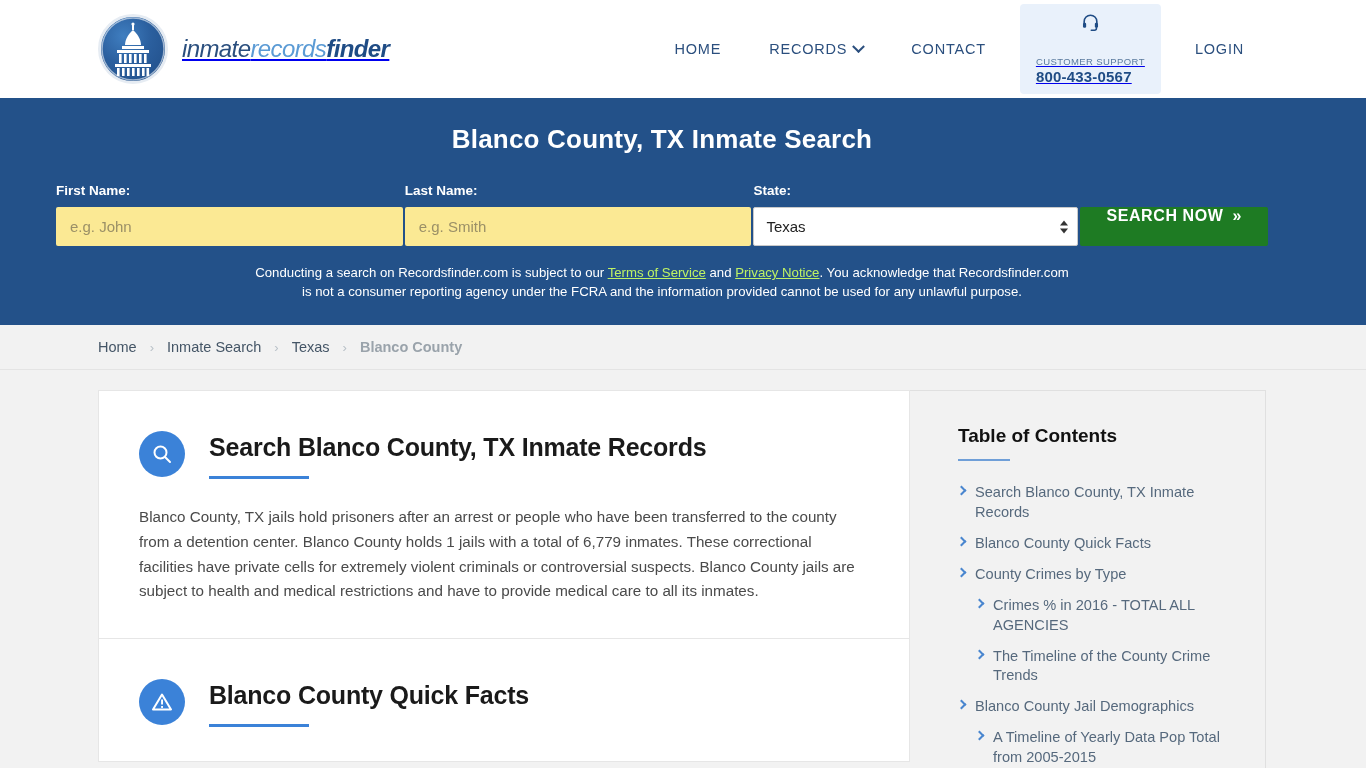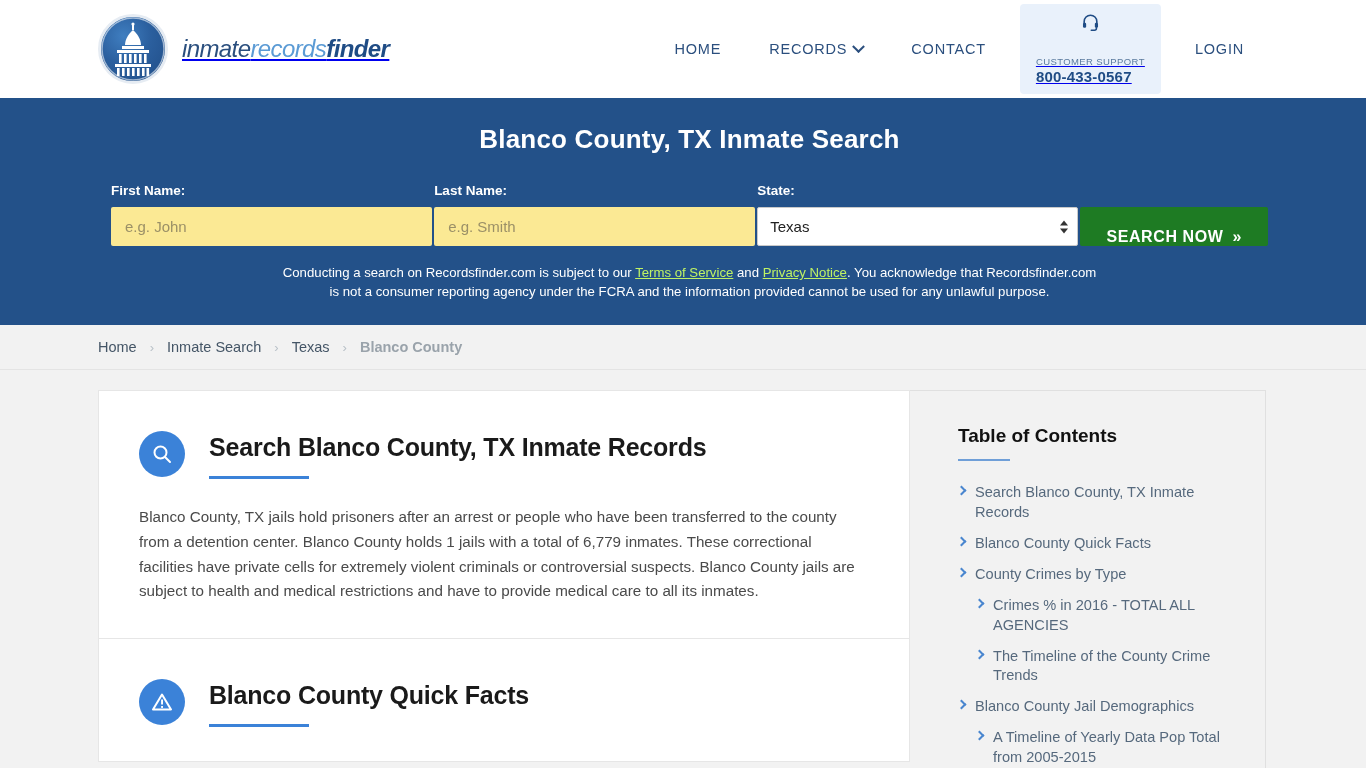--- a/index.html
+++ b/index.html
@@ -80,21 +80,21 @@
     display: block;
     font-size: 15px;
     font-weight: bold;
     color: #1f4c85;
     letter-spacing: 0.2px;
   }
 
   
   .banner {
     background: #235189;
-    padding: 26px 98px 24px 111px;
+    padding: 26px 98px 24px 56px;
   }
   .banner-title {
     color: #ffffff;
     font-size: 26px;
     font-weight: bold;
     text-align: center;
     margin: 0 0 28px 0;
     letter-spacing: 0.2px;
   }
   .search-row {
@@ -150,21 +150,21 @@
   .search-btn {
     height: 39px;
     background: #1e7b23;
     color: #fff;
     border: none;
     border-radius: 2px;
     font-size: 16px;
     font-weight: bold;
     letter-spacing: 0.6px;
     padding: 0 26px;
-    display: flex; align-items: flex-end; justify-content: center; gap: 9px;
+    display: flex; align-items: flex-start; justify-content: center; gap: 9px;
     cursor: pointer;
     font-family: "Liberation Sans", sans-serif;
     white-space: nowrap;
   }
   .disclaimer {
     margin: 18px auto 0 auto;
     max-width: 820px;
     text-align: center;
     color: #ffffff;
     font-size: 13.2px;

